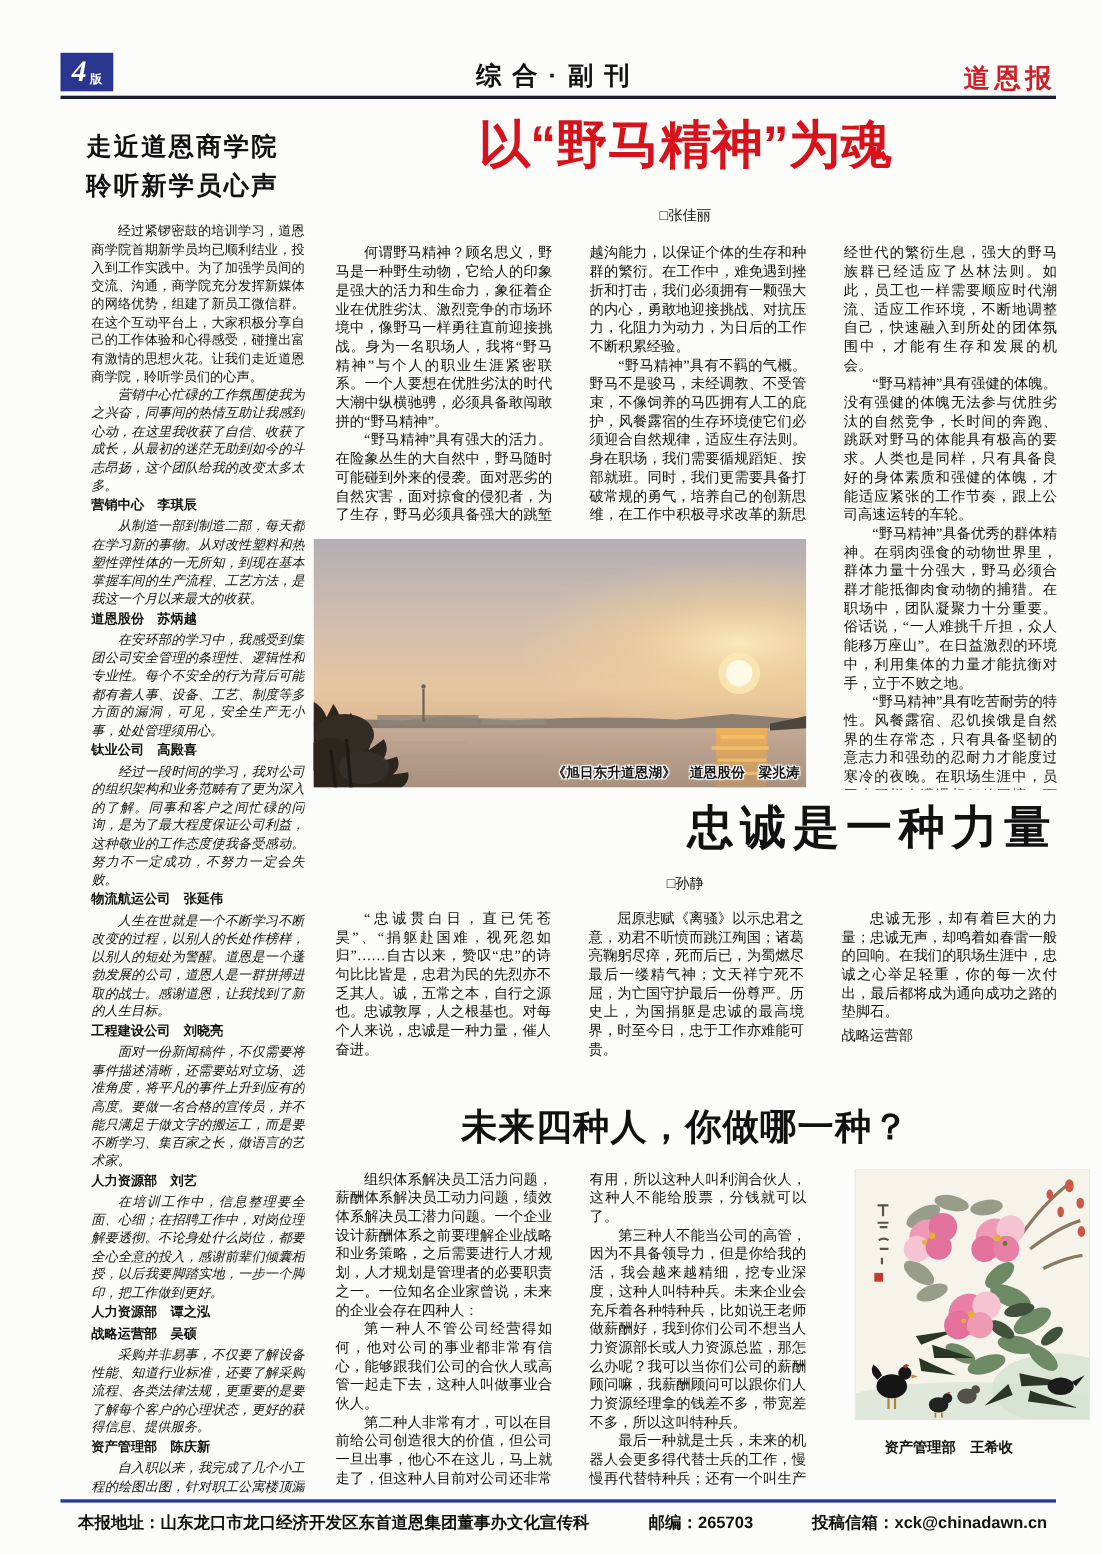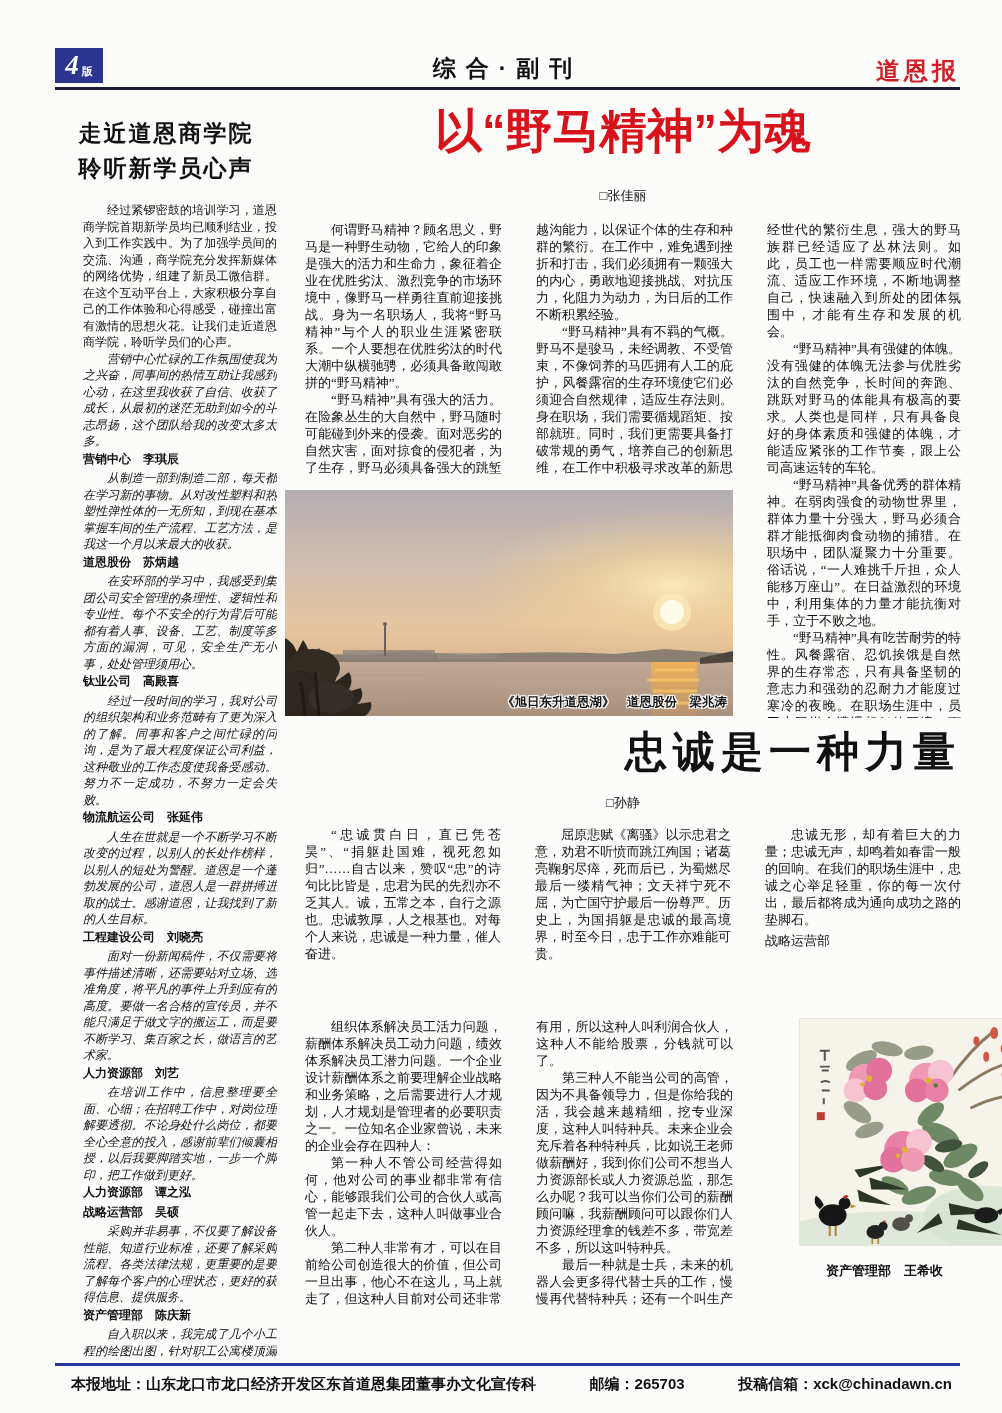--- a/index.html
+++ b/index.html
@@ -60,21 +60,21 @@
   
   .a2 { position:absolute; left:285px; top:724px; width:676px; }
   .a2-title { text-align:right; font:bold 42px "Liberation Sans", sans-serif; letter-spacing:6px; }
   .a2-author { text-align:center; font-size:13px; margin-top:14px; }
   .a2-cols { column-count:3; column-gap:14px; height:192px; overflow:hidden; margin-top:14px; }
   .sig-right { text-align:right; padding-right:12px; margin-top:4px; }
 
   
   .a3 { position:absolute; left:285px; top:1002px; width:676px; }
   .a3-title { text-align:center; font:bold 33px "Liberation Sans", sans-serif; letter-spacing:1px; }
-  .a3-body { display:flex; gap:22px; margin-top:16px; }
+  .a3-body { display:flex; gap:0; margin-top:16px; }
   .a3-cols { column-count:2; column-gap:14px; width:448px; height:302px; overflow:hidden; }
   .painting { width:190px;padding-left:44px; }
   .painting svg { display:block; width:214px; height:228px; border:1px solid #e8e5da; }
   .paint-cap { font:bold 13px "Liberation Sans", sans-serif; text-align:right; margin-top:16px; padding-right:2px; }
 
   
   .footer { position:absolute; left:55px; top:1363px; width:905px; }
   .f-rule { height:3px; background:var(--footer_blue,#2438a0); }
   .f-row { display:flex; justify-content:space-between; align-items:baseline; padding:9px 8px 0 16px; font:bold 15px "Liberation Sans", sans-serif; }
 </style>
@@ -196,20 +196,21 @@
     <div class="a2-author">□孙静</div>
     <div class="a2-cols">
       <p class="para">“忠诚贯白日，直已凭苍昊”、“捐躯赴国难，视死忽如归”……自古以来，赞叹“忠”的诗句比比皆是，忠君为民的先烈亦不乏其人。诚，五常之本，自行之源也。忠诚敦厚，人之根基也。对每个人来说，忠诚是一种力量，催人奋进。</p>
       <p class="para">屈原悲赋《离骚》以示忠君之意，劝君不听愤而跳江殉国；诸葛亮鞠躬尽瘁，死而后已，为蜀燃尽最后一缕精气神；文天祥宁死不屈，为亡国守护最后一份尊严。历史上，为国捐躯是忠诚的最高境界，时至今日，忠于工作亦难能可贵。</p>
       <p class="para">忠诚无形，却有着巨大的力量；忠诚无声，却鸣着如春雷一般的回响。在我们的职场生涯中，忠诚之心举足轻重，你的每一次付出，最后都将成为通向成功之路的垫脚石。</p>
       <p class="sig-right">战略运营部</p>
     </div>
   </section>
 
   <section class="a3">
+    <h1 class="a3-title">未来四种人，你做哪一种？</h1>
     <div class="a3-body">
       <div class="a3-cols">
         <p class="para">组织体系解决员工活力问题，薪酬体系解决员工动力问题，绩效体系解决员工潜力问题。一个企业设计薪酬体系之前要理解企业战略和业务策略，之后需要进行人才规划，人才规划是管理者的必要职责之一。一位知名企业家曾说，未来的企业会存在四种人：</p>
         <p class="para">第一种人不管公司经营得如何，他对公司的事业都非常有信心，能够跟我们公司的合伙人或高管一起走下去，这种人叫做事业合伙人。</p>
         <p class="para">第二种人非常有才，可以在目前给公司创造很大的价值，但公司一旦出事，他心不在这儿，马上就走了，但这种人目前对公司还非常有用，所以这种人叫利润合伙人，这种人不能给股票，分钱就可以了。</p>
         <p class="para">第三种人不能当公司的高管，因为不具备领导力，但是你给我的活，我会越来越精细，挖专业深度，这种人叫特种兵。未来企业会充斥着各种特种兵，比如说王老师做薪酬好，我到你们公司不想当人力资源部长或人力资源总监，那怎么办呢？我可以当你们公司的薪酬顾问嘛，我薪酬顾问可以跟你们人力资源经理拿的钱差不多，带宽差不多，所以这叫特种兵。</p>
         <p class="para">最后一种就是士兵，未来的机器人会更多得代替士兵的工作，慢慢再代替特种兵；还有一个叫生产序列，普工、技工、技师、高级技师、总技师。这是五个通道：管理、生产、研发、营销，职能。</p>
 
       </div>
       <figure class="painting">

